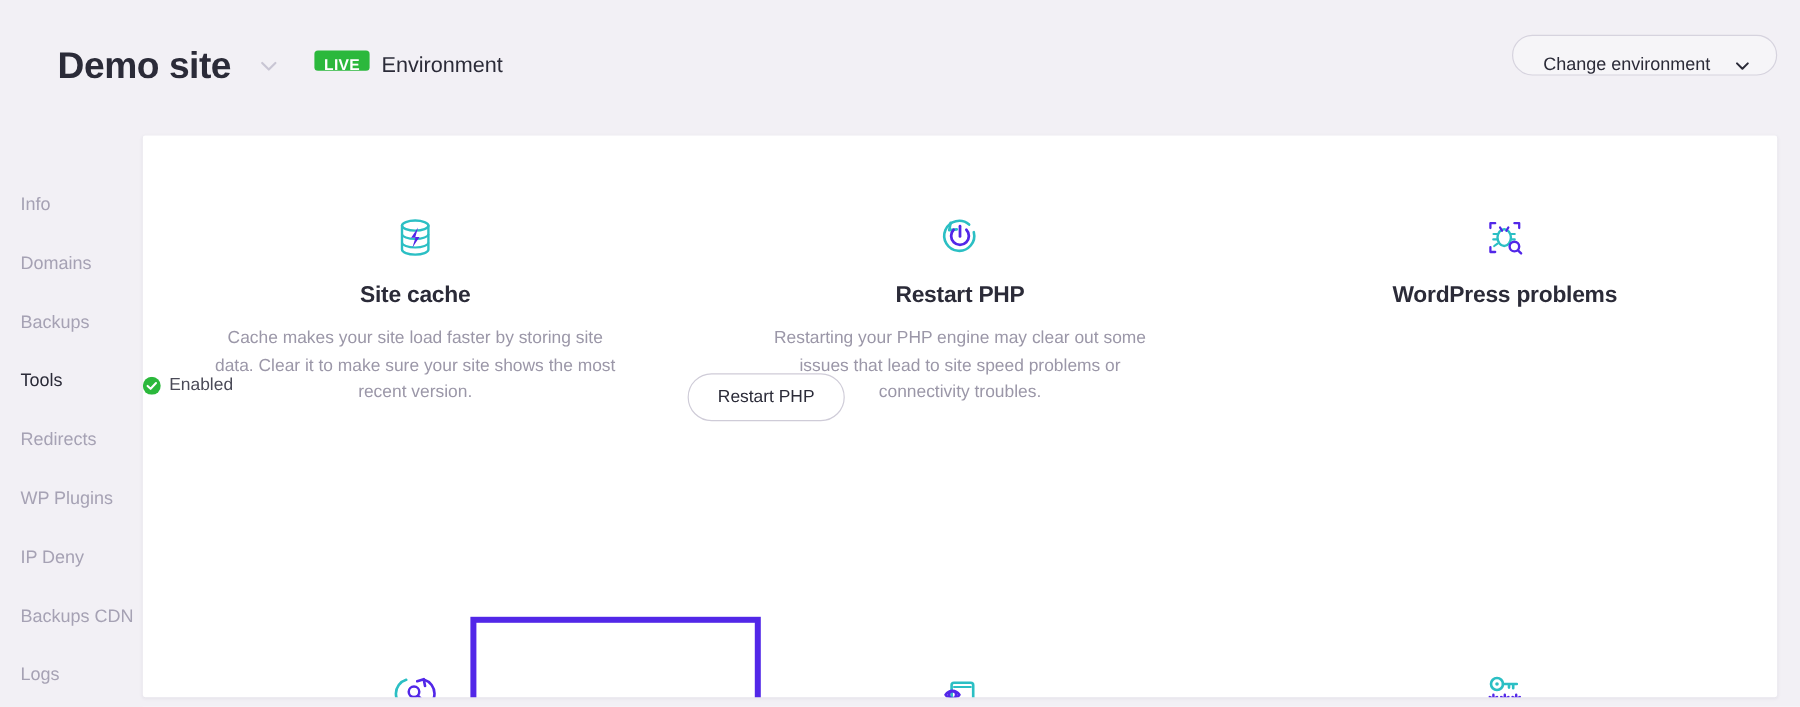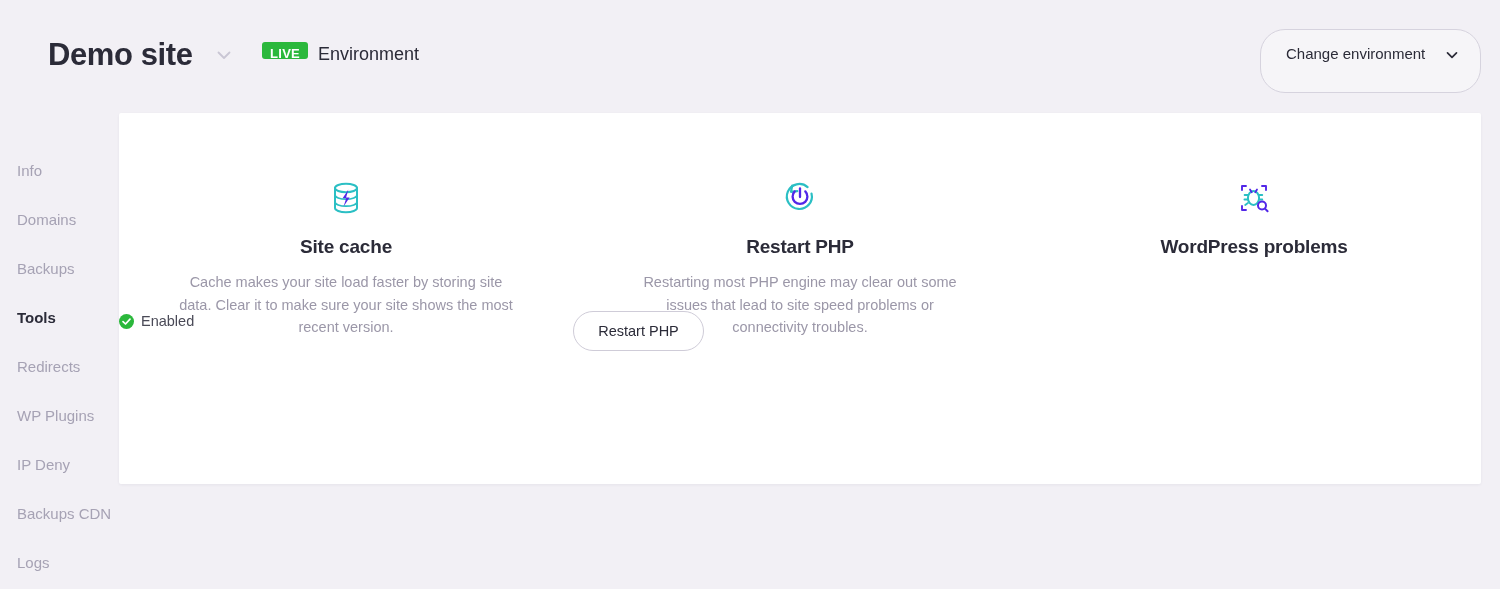--- a/index.html
+++ b/index.html
@@ -69,21 +69,21 @@
     font-size: 18px;
     color: #2b2b38;
     line-height: 24px;
   }
 
   .change-env-btn {
     position: absolute;
     right: 19px;
     top: 29px;
     width: 221px;
-    height: 64px;
+    height: 34px;
     border: 1px solid #d6d3de;
     border-radius: 25px;
     background: #f6f5f8;
     cursor: pointer;
     font-family: "Liberation Sans", sans-serif;
   }
   .change-env-btn .label {
     position: absolute;
     left: 25px;
     top: 15px;
@@ -117,30 +117,30 @@
     font-size: 15px;
     color: #a6a2b4;
     line-height: 20px;
     padding: 0 0 0 17px;
     margin-bottom: 29px;
     cursor: pointer;
     white-space: nowrap;
   }
   .side-item.active {
     color: #2b2b38;
-    font-weight: bold;
+    font-weight: normal;
   }
 
   
   .content-card {
     position: absolute;
     left: 119px;
     top: 113px;
     width: 1362px;
-    height: 371px;
+    height: 468px;
     background: #ffffff;
     border-radius: 2px;
     box-shadow: 0 1px 3px rgba(40,30,70,0.06);
     overflow: hidden;
   }
 
   .tools-grid {
     display: grid;
     grid-template-columns: repeat(3, 1fr);
   }
@@ -322,21 +322,21 @@
     <div class="tool">
       <div class="tool-icon">
         <svg width="42" height="42" viewBox="0 0 42 42" fill="none">
           <path d="M32.5 16.5 A12.5 12.5 0 1 1 28.6 10.1" stroke="#2bbfc4" stroke-width="2.2" stroke-linecap="round"></path>
           <path d="M13.2 8.6 L12 14.8 L18.3 14.1" stroke="#2bbfc4" stroke-width="2.2" stroke-linecap="round" stroke-linejoin="round" fill="none"></path>
           <path d="M21 11.5 V20" stroke="#5227e8" stroke-width="2.3" stroke-linecap="round"></path>
           <path d="M15.7 14.4 A7.4 7.4 0 1 0 26.3 14.4" stroke="#5227e8" stroke-width="2.3" stroke-linecap="round" fill="none"></path>
         </svg>
       </div>
       <div class="tool-title">Restart PHP</div>
-      <div class="tool-desc">Restarting most PHP engine may clear out some issues that lead to site speed problems or connectivity troubles.</div>
+      <div class="tool-desc">Restarting your PHP engine may clear out some issues that lead to site speed problems or connectivity troubles.</div>
 
       <div class="tool-action">
         <div class="status-row"></div>
         <button class="pill-btn">Restart PHP</button>
       </div>
     </div>
 
     <div class="tool">
       <div class="tool-icon">
         <svg width="42" height="42" viewBox="0 0 42 42" fill="none">

